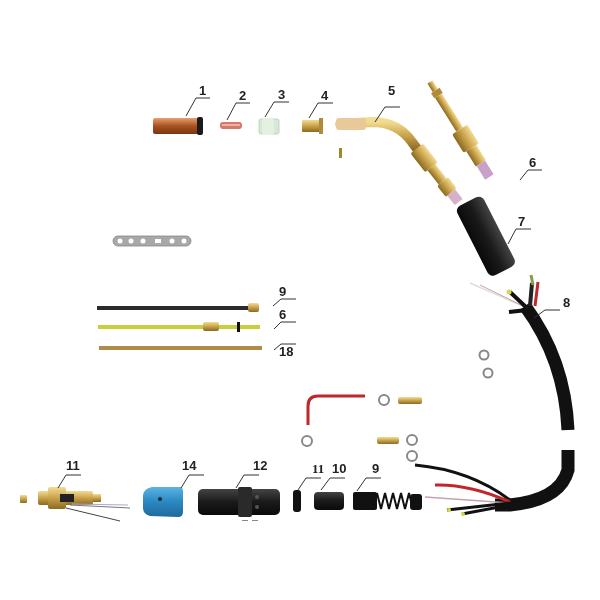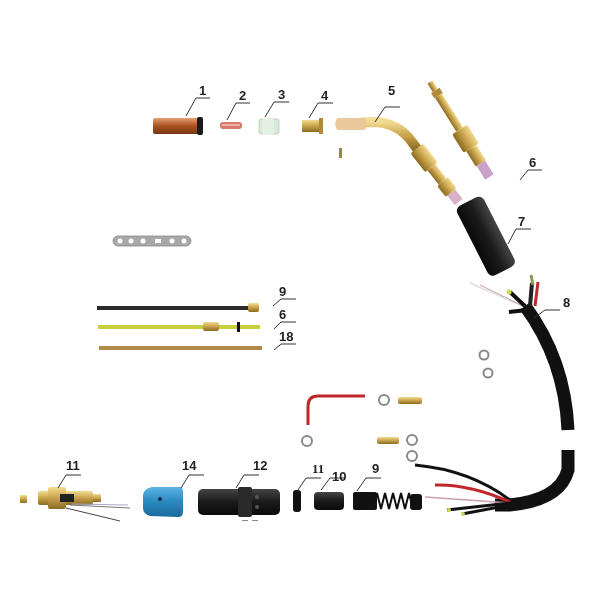--- a/index.html
+++ b/index.html
@@ -212,21 +212,21 @@
 
   <span class="label" style="left:199px;top:84px;">1</span>
   <span class="label" style="left:239px;top:89px;">2</span>
   <span class="label" style="left:278px;top:88px;">3</span>
   <span class="label" style="left:321px;top:89px;">4</span>
   <span class="label" style="left:388px;top:84px;">5</span>
   <span class="label" style="left:529px;top:156px;">6</span>
   <span class="label" style="left:518px;top:215px;">7</span>
   <span class="label" style="left:563px;top:296px;">8</span>
   <span class="label" style="left:372px;top:462px;">9</span>
-  <span class="label" style="left:332px;top:462px;margin-top:8px;">10</span>
+  <span class="label" style="left:332px;top:462px;">10</span>
   <span class="label" style="left:312px;top:462px;font-family:Liberation Serif, serif;">11</span>
   <span class="label" style="left:253px;top:459px;">12</span>
   <span class="label" style="left:182px;top:459px;">14</span>
   <span class="label" style="left:66px;top:459px;">11</span>
   <span class="label" style="left:279px;top:285px;">9</span>
   <span class="label" style="left:279px;top:308px;">6</span>
-  <span class="label" style="left:279px;top:330px;">18</span>
+  <span class="label" style="left:279px;top:345px;">18</span>
 </div>
 
 </body></html>

